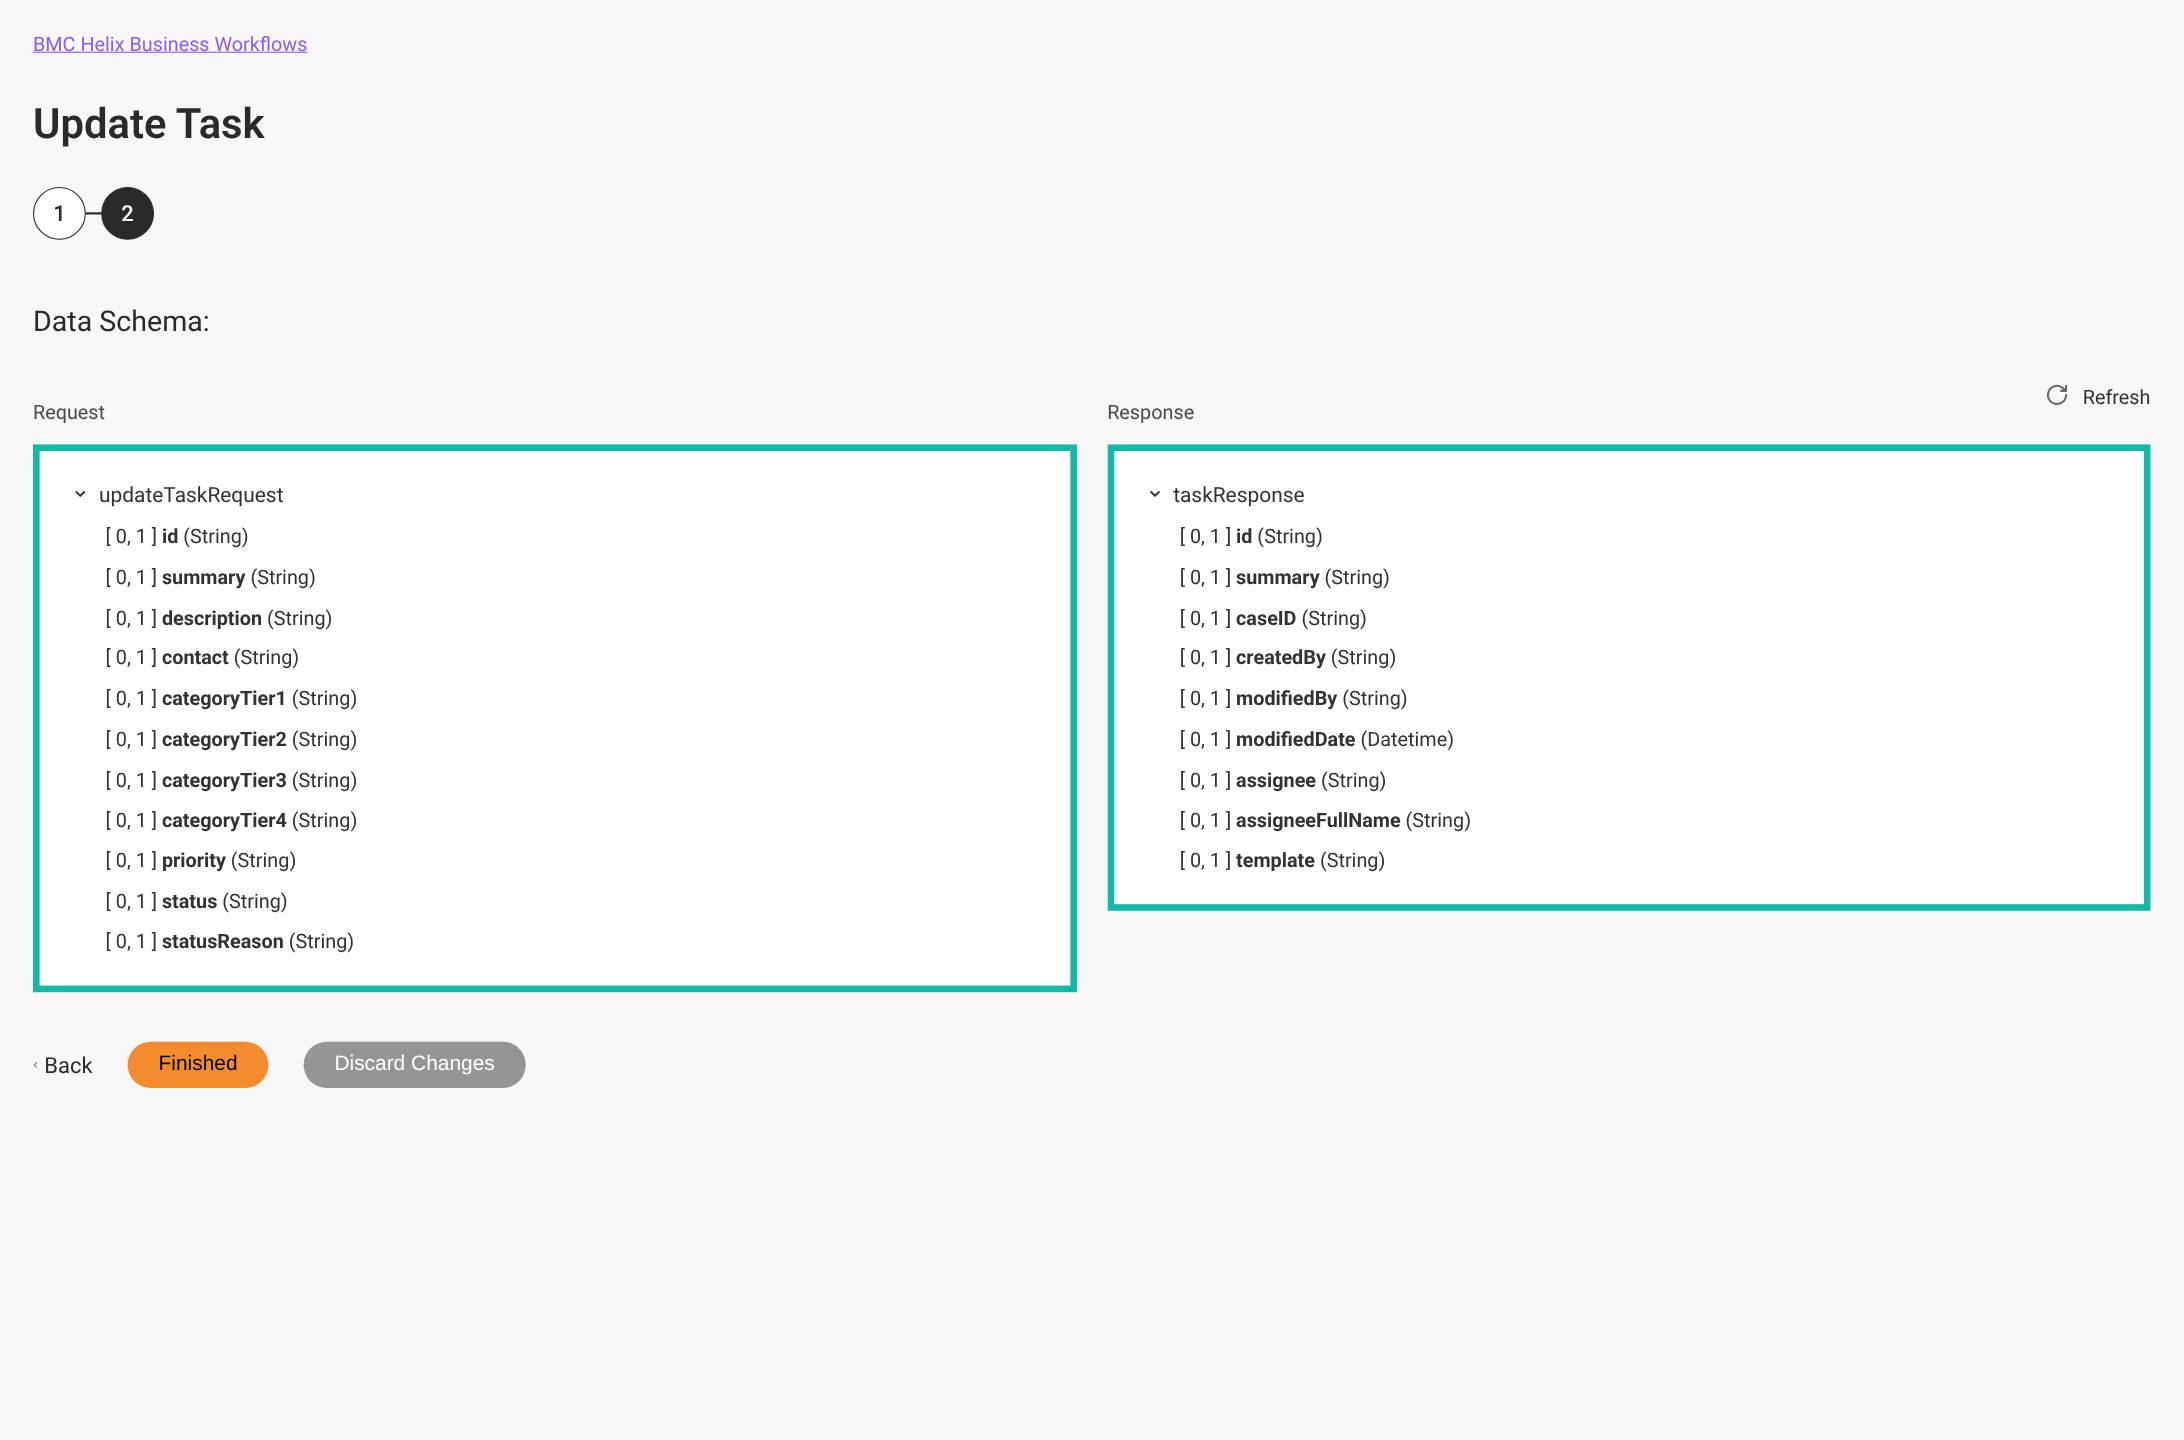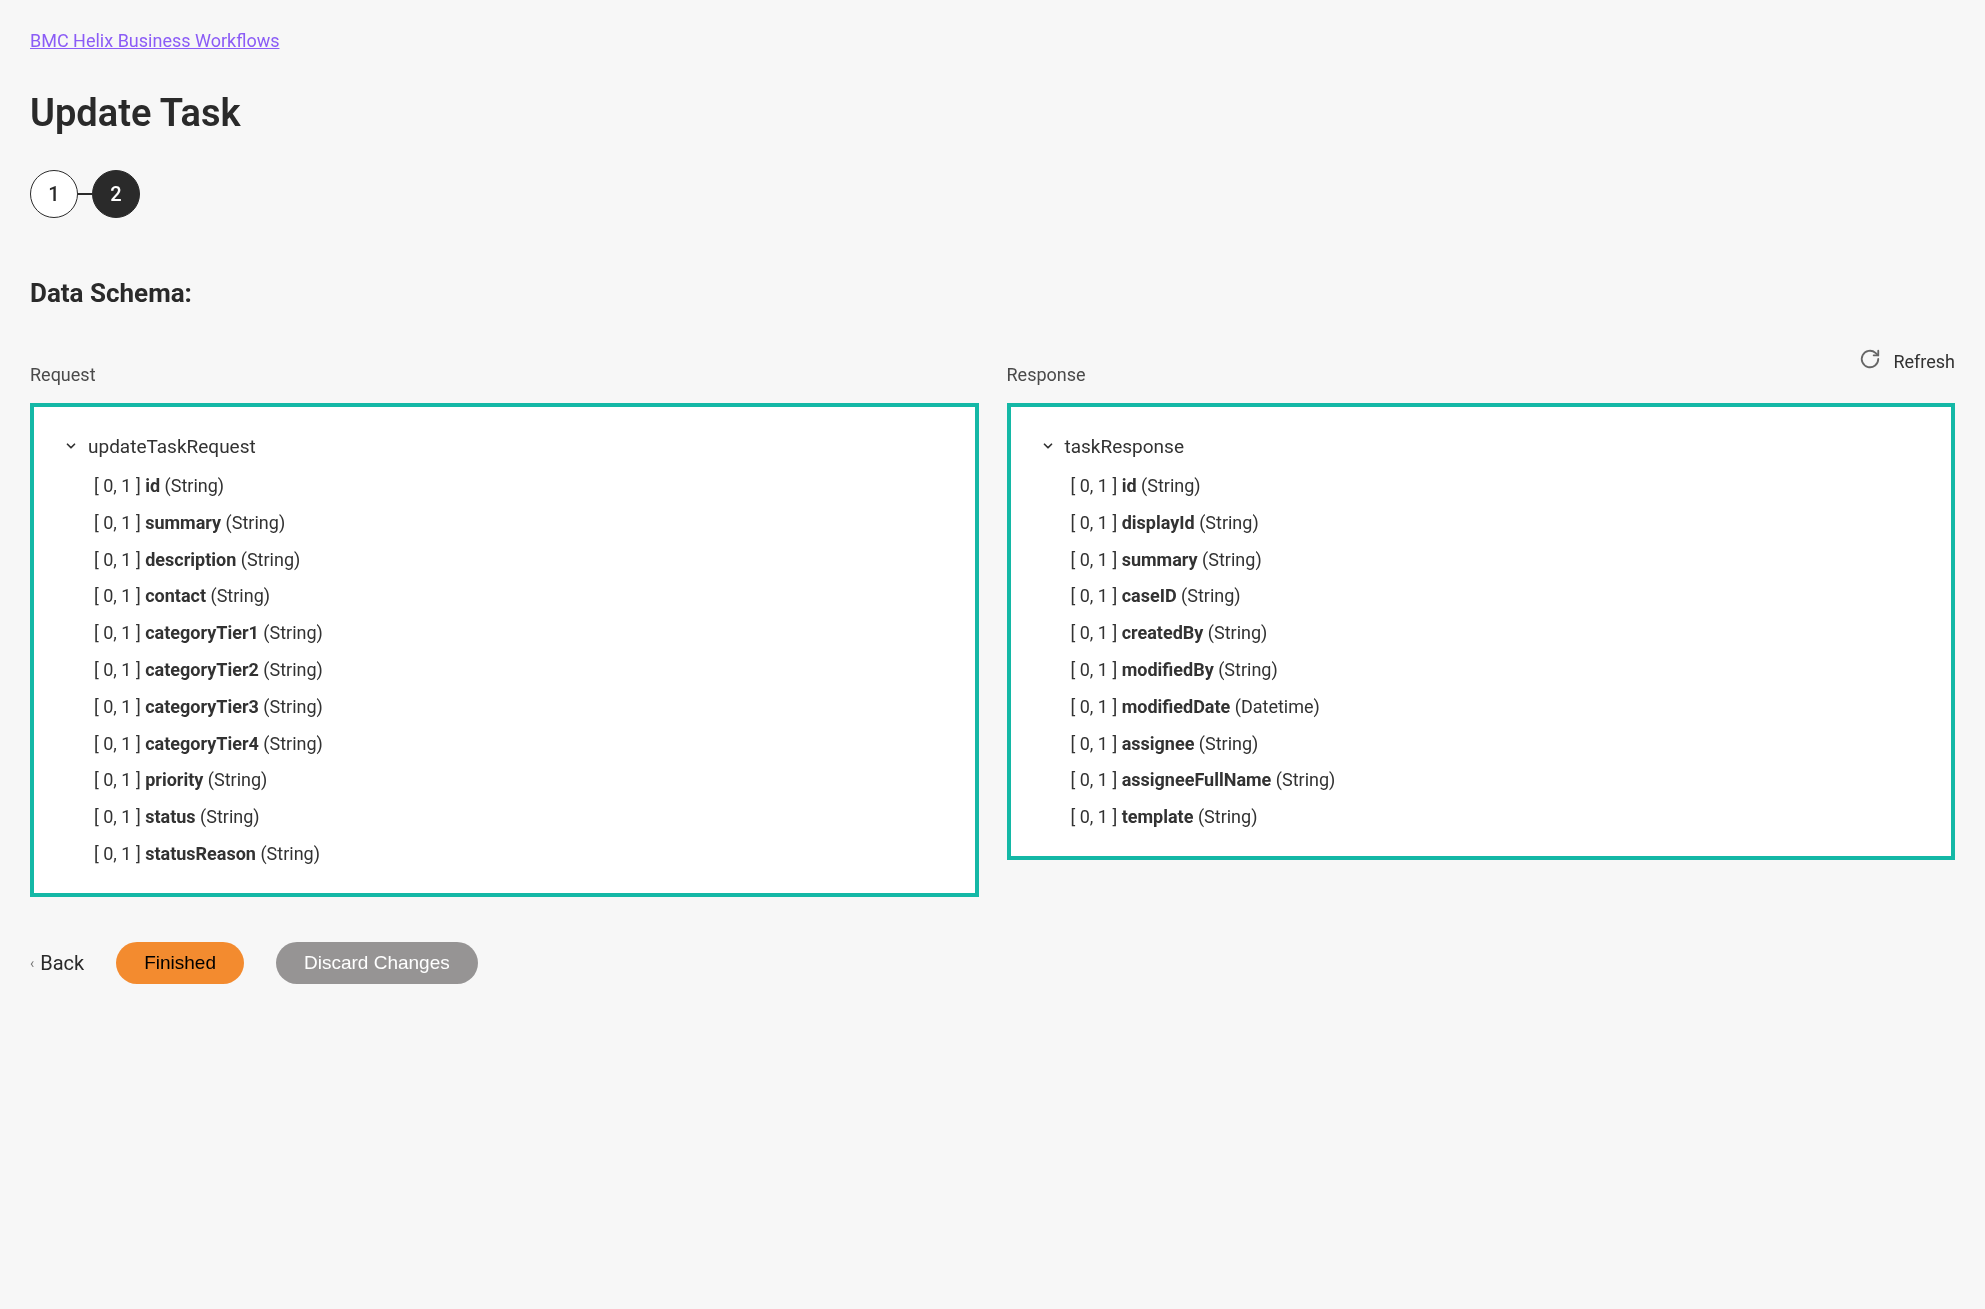--- a/index.html
+++ b/index.html
@@ -48,21 +48,21 @@
     color: #fff;
     border: 1.5px solid #2a2a2a;
   }
   .step-connector {
     width: 14px;
     height: 2px;
     background: #2a2a2a;
   }
   .section-title {
     font-size: 26px;
-    font-weight: 700;
+    font-weight: 400;
     margin-top: 60px;
     color: #2a2a2a;
   }
   .refresh-row {
     display: flex;
     justify-content: flex-end;
     margin-top: 40px;
     align-items: center;
     gap: 12px;
     cursor: pointer;
@@ -76,21 +76,21 @@
     margin-top: -10px;
   }
   .col { flex: 1; min-width: 0; }
   .col-label {
     font-size: 18px;
     color: #4a4a4a;
     margin-bottom: 18px;
   }
   .card {
     background: #fff;
-    border: 4px solid #14b8a6;
+    border: 6px solid #14b8a6;
     padding: 28px 30px 20px 30px;
   }
   .tree-header {
     display: flex;
     align-items: center;
     gap: 10px;
     font-size: 19px;
     color: #323232;
     cursor: pointer;
     margin-bottom: 10px;
@@ -193,21 +193,20 @@
       <div class="tree-header">
         <span class="chevron">
           <svg viewBox="0 0 24 24" fill="none" stroke="#323232" stroke-width="3" stroke-linecap="round" stroke-linejoin="round">
               <polyline points="6 9 12 15 18 9"></polyline>
             </svg>
         </span>
         <span>taskResponse</span>
       </div>
       <div class="field-list" id="response-fields">
           <div class="field-row"><span class="card-range">[ 0, 1 ] </span><span class="field-name">id</span><span class="field-type"> (String)</span></div>
-          <div class="field-row"><span class="card-range">[ 0, 1 ] </span><span class="field-name">displayId</span><span class="field-type"> (String)</span></div>
           <div class="field-row"><span class="card-range">[ 0, 1 ] </span><span class="field-name">summary</span><span class="field-type"> (String)</span></div>
           <div class="field-row"><span class="card-range">[ 0, 1 ] </span><span class="field-name">caseID</span><span class="field-type"> (String)</span></div>
           <div class="field-row"><span class="card-range">[ 0, 1 ] </span><span class="field-name">createdBy</span><span class="field-type"> (String)</span></div>
           <div class="field-row"><span class="card-range">[ 0, 1 ] </span><span class="field-name">modifiedBy</span><span class="field-type"> (String)</span></div>
           <div class="field-row"><span class="card-range">[ 0, 1 ] </span><span class="field-name">modifiedDate</span><span class="field-type"> (Datetime)</span></div>
           <div class="field-row"><span class="card-range">[ 0, 1 ] </span><span class="field-name">assignee</span><span class="field-type"> (String)</span></div>
           <div class="field-row"><span class="card-range">[ 0, 1 ] </span><span class="field-name">assigneeFullName</span><span class="field-type"> (String)</span></div>
           <div class="field-row"><span class="card-range">[ 0, 1 ] </span><span class="field-name">template</span><span class="field-type"> (String)</span></div>
         </div>
     </div>

